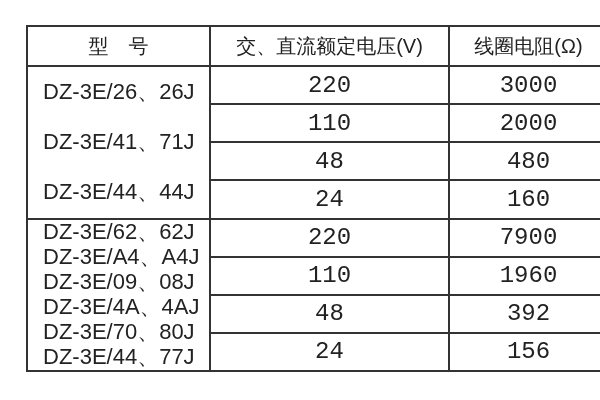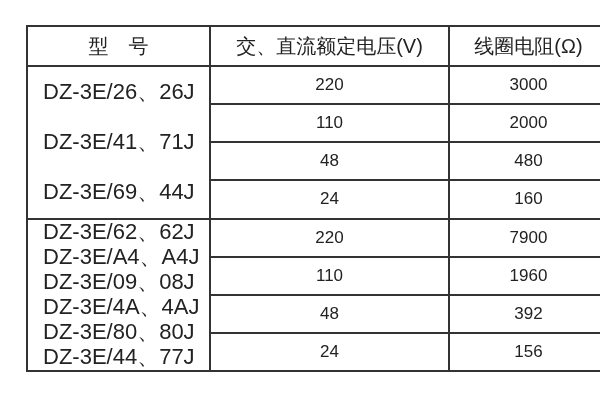--- a/index.html
+++ b/index.html
@@ -34,24 +34,25 @@
   }
   .spec-table th {
     height: 38px;
     font-size: 20px;
     font-weight: 400;
     text-align: center;
     vertical-align: middle;
     white-space: nowrap;
   }
   .spec-table td.value-cell {
-    font-size: 17px;
+    font-size: 24px;
     text-align: center;
     vertical-align: middle;
     white-space: nowrap;
+    font-family: Liberation Mono, monospace;
   }
   .spec-table td.model-cell {
     position: relative;
     vertical-align: top;
   }
   .model-stack {
     position: absolute;
     top: 0; left: 0; right: 0; bottom: 0;
     display: flex;
     flex-direction: column;
@@ -81,21 +82,21 @@
         <th>型　号</th>
         <th>交、直流额定电压(V)</th>
         <th>线圈电阻(Ω)</th>
       </tr>
 
       <tr>
         <td class="model-cell" rowspan="4">
           <div class="model-stack">
             <div class="model-name">DZ-3E/26、26J</div>
             <div class="model-name">DZ-3E/41、71J</div>
-            <div class="model-name">DZ-3E/69、44J</div>
+            <div class="model-name">DZ-3E/44、44J</div>
           </div>
         </td>
         <td class="value-cell">220</td>
         <td class="value-cell">3000</td>
       </tr>
       <tr>
         <td class="value-cell">110</td>
         <td class="value-cell">2000</td>
       </tr>
       <tr>
@@ -107,21 +108,21 @@
         <td class="value-cell">160</td>
       </tr>
 
       <tr>
         <td class="model-cell" rowspan="4">
           <div class="model-stack">
             <div class="model-name">DZ-3E/62、62J</div>
             <div class="model-name">DZ-3E/A4、A4J</div>
             <div class="model-name">DZ-3E/09、08J</div>
             <div class="model-name">DZ-3E/4A、4AJ</div>
-            <div class="model-name">DZ-3E/80、80J</div>
+            <div class="model-name">DZ-3E/70、80J</div>
             <div class="model-name">DZ-3E/44、77J</div>
           </div>
         </td>
         <td class="value-cell">220</td>
         <td class="value-cell">7900</td>
       </tr>
       <tr>
         <td class="value-cell">110</td>
         <td class="value-cell">1960</td>
       </tr>

